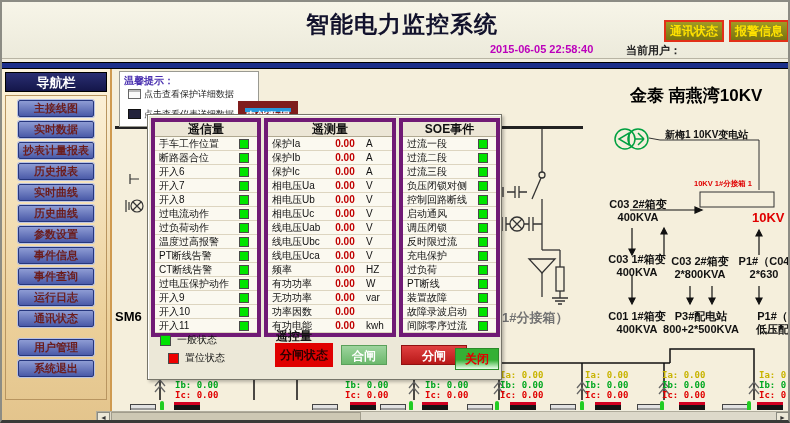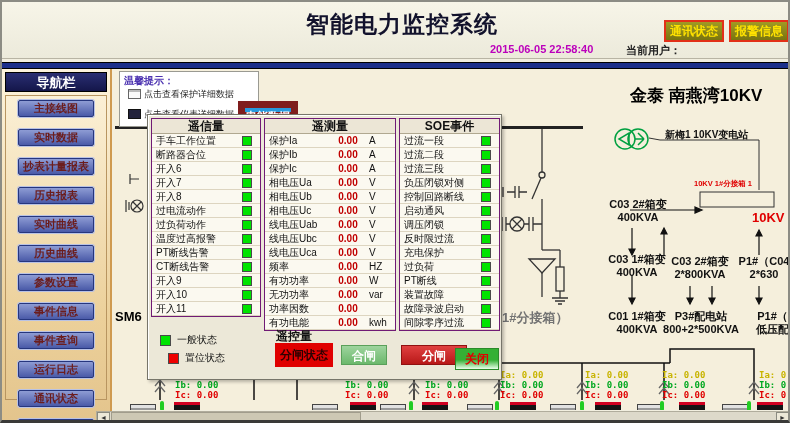--- a/index.html
+++ b/index.html
@@ -26,21 +26,21 @@
   .red-line { position:absolute; left:0; top:67px; width:110px; height:3px; background:#cc2e00; }
 
   
   .sidebar { position:absolute; left:0; top:67px; width:110px; height:356px;
              background:linear-gradient(#fdf4dd,#ecd09a 70%,#e3c48c); border-right:2px solid #cf9a50; }
   .sb-title { position:absolute; left:3px; top:3px; width:102px; height:20px; line-height:20px;
               background:linear-gradient(#2a2f72,#14164a); color:#fff; font-size:13px;
               font-weight:bold; text-align:center; border:1px solid #000; }
   .sb-nav { position:absolute; left:3px; top:26px; width:102px; height:305px;
             border:1px solid #b89560; padding-top:4px; }
-  .nav-btn { width:76px; height:17px; line-height:15px; margin:0 auto 12px auto; text-align:center;
+  .nav-btn { width:76px; height:17px; line-height:15px; margin:0 auto 4px auto; text-align:center;
              font-size:11px; font-weight:bold; color:#6b1d1d; cursor:pointer;
              background:linear-gradient(#8e9cd4,#4a5aa8); border:1px solid #26367e;
              box-shadow:0 0 0 1px #b9c2e4; border-radius:2px; }
   .nav-gap { margin-top:12px; }
 
   
   .content { position:absolute; left:110px; top:67px; width:680px; height:341px;
              background:#f5efdc; overflow:hidden; }
 
   .tips { position:absolute; left:7px; top:2px; width:140px; height:56px; background:#fff;
@@ -77,21 +77,21 @@
               border:1px solid #444; box-shadow:inset 0 -2px 0 #999; }
   .brk-dark { position:absolute; top:333px; width:26px; height:9px; background:#141414;
               border-top:3px solid #d00020; }
   .gblob { position:absolute; top:332px; width:4px; height:10px; background:#2c2;
            border-radius:2px; }
 
   
   .dialog { position:absolute; left:145px; top:112px; width:355px; height:266px; z-index:10;
             background:#ece8d8; border:1px solid #77756a;
             box-shadow:inset 1px 1px 0 #fff, 2px 2px 3px rgba(0,0,0,.25); }
-  .dcol { position:absolute; top:3px; background:#ece6d6; border:1px solid #701a75; }
+  .dcol { position:absolute; top:3px; background:#ece6d6; border:4px solid #701a75; }
   .dcol-h { height:15px; line-height:15px; text-align:center; font-size:12px; font-weight:bold;
             color:#111; border-bottom:1px solid #b0a890; background:#ece6d6; }
   .drow { display:flex; align-items:center; height:14px; background:#fbf9f0;
           border-bottom:1px solid #ddd5c0; font-size:10px; color:#111; }
   .dlabel { flex:1; padding-left:4px; white-space:nowrap; overflow:hidden; }
   .ind { width:10px; height:10px; margin-right:8px; border:1px solid #4a4a4a; }
   .green { background:#00e400; } .redsq { background:#ee0000; }
   .dval { width:42px; text-align:center; color:#c00000; font-weight:bold; }
   .dunit { width:26px; text-align:left; }
   .dfoot { position:absolute; left:0; top:211px; width:100%; height:55px; }
@@ -387,20 +387,24 @@
           </div>
           <div class="drow">
             <div class="dlabel">PT断线告警</div>
             <div class="ind green"></div>
           </div>
           <div class="drow">
             <div class="dlabel">CT断线告警</div>
             <div class="ind green"></div>
           </div>
           <div class="drow">
+            <div class="dlabel">过电压保护动作</div>
+            <div class="ind green"></div>
+          </div>
+          <div class="drow">
             <div class="dlabel">开入9</div>
             <div class="ind green"></div>
           </div>
           <div class="drow">
             <div class="dlabel">开入10</div>
             <div class="ind green"></div>
           </div>
           <div class="drow">
             <div class="dlabel">开入11</div>
             <div class="ind green"></div>

